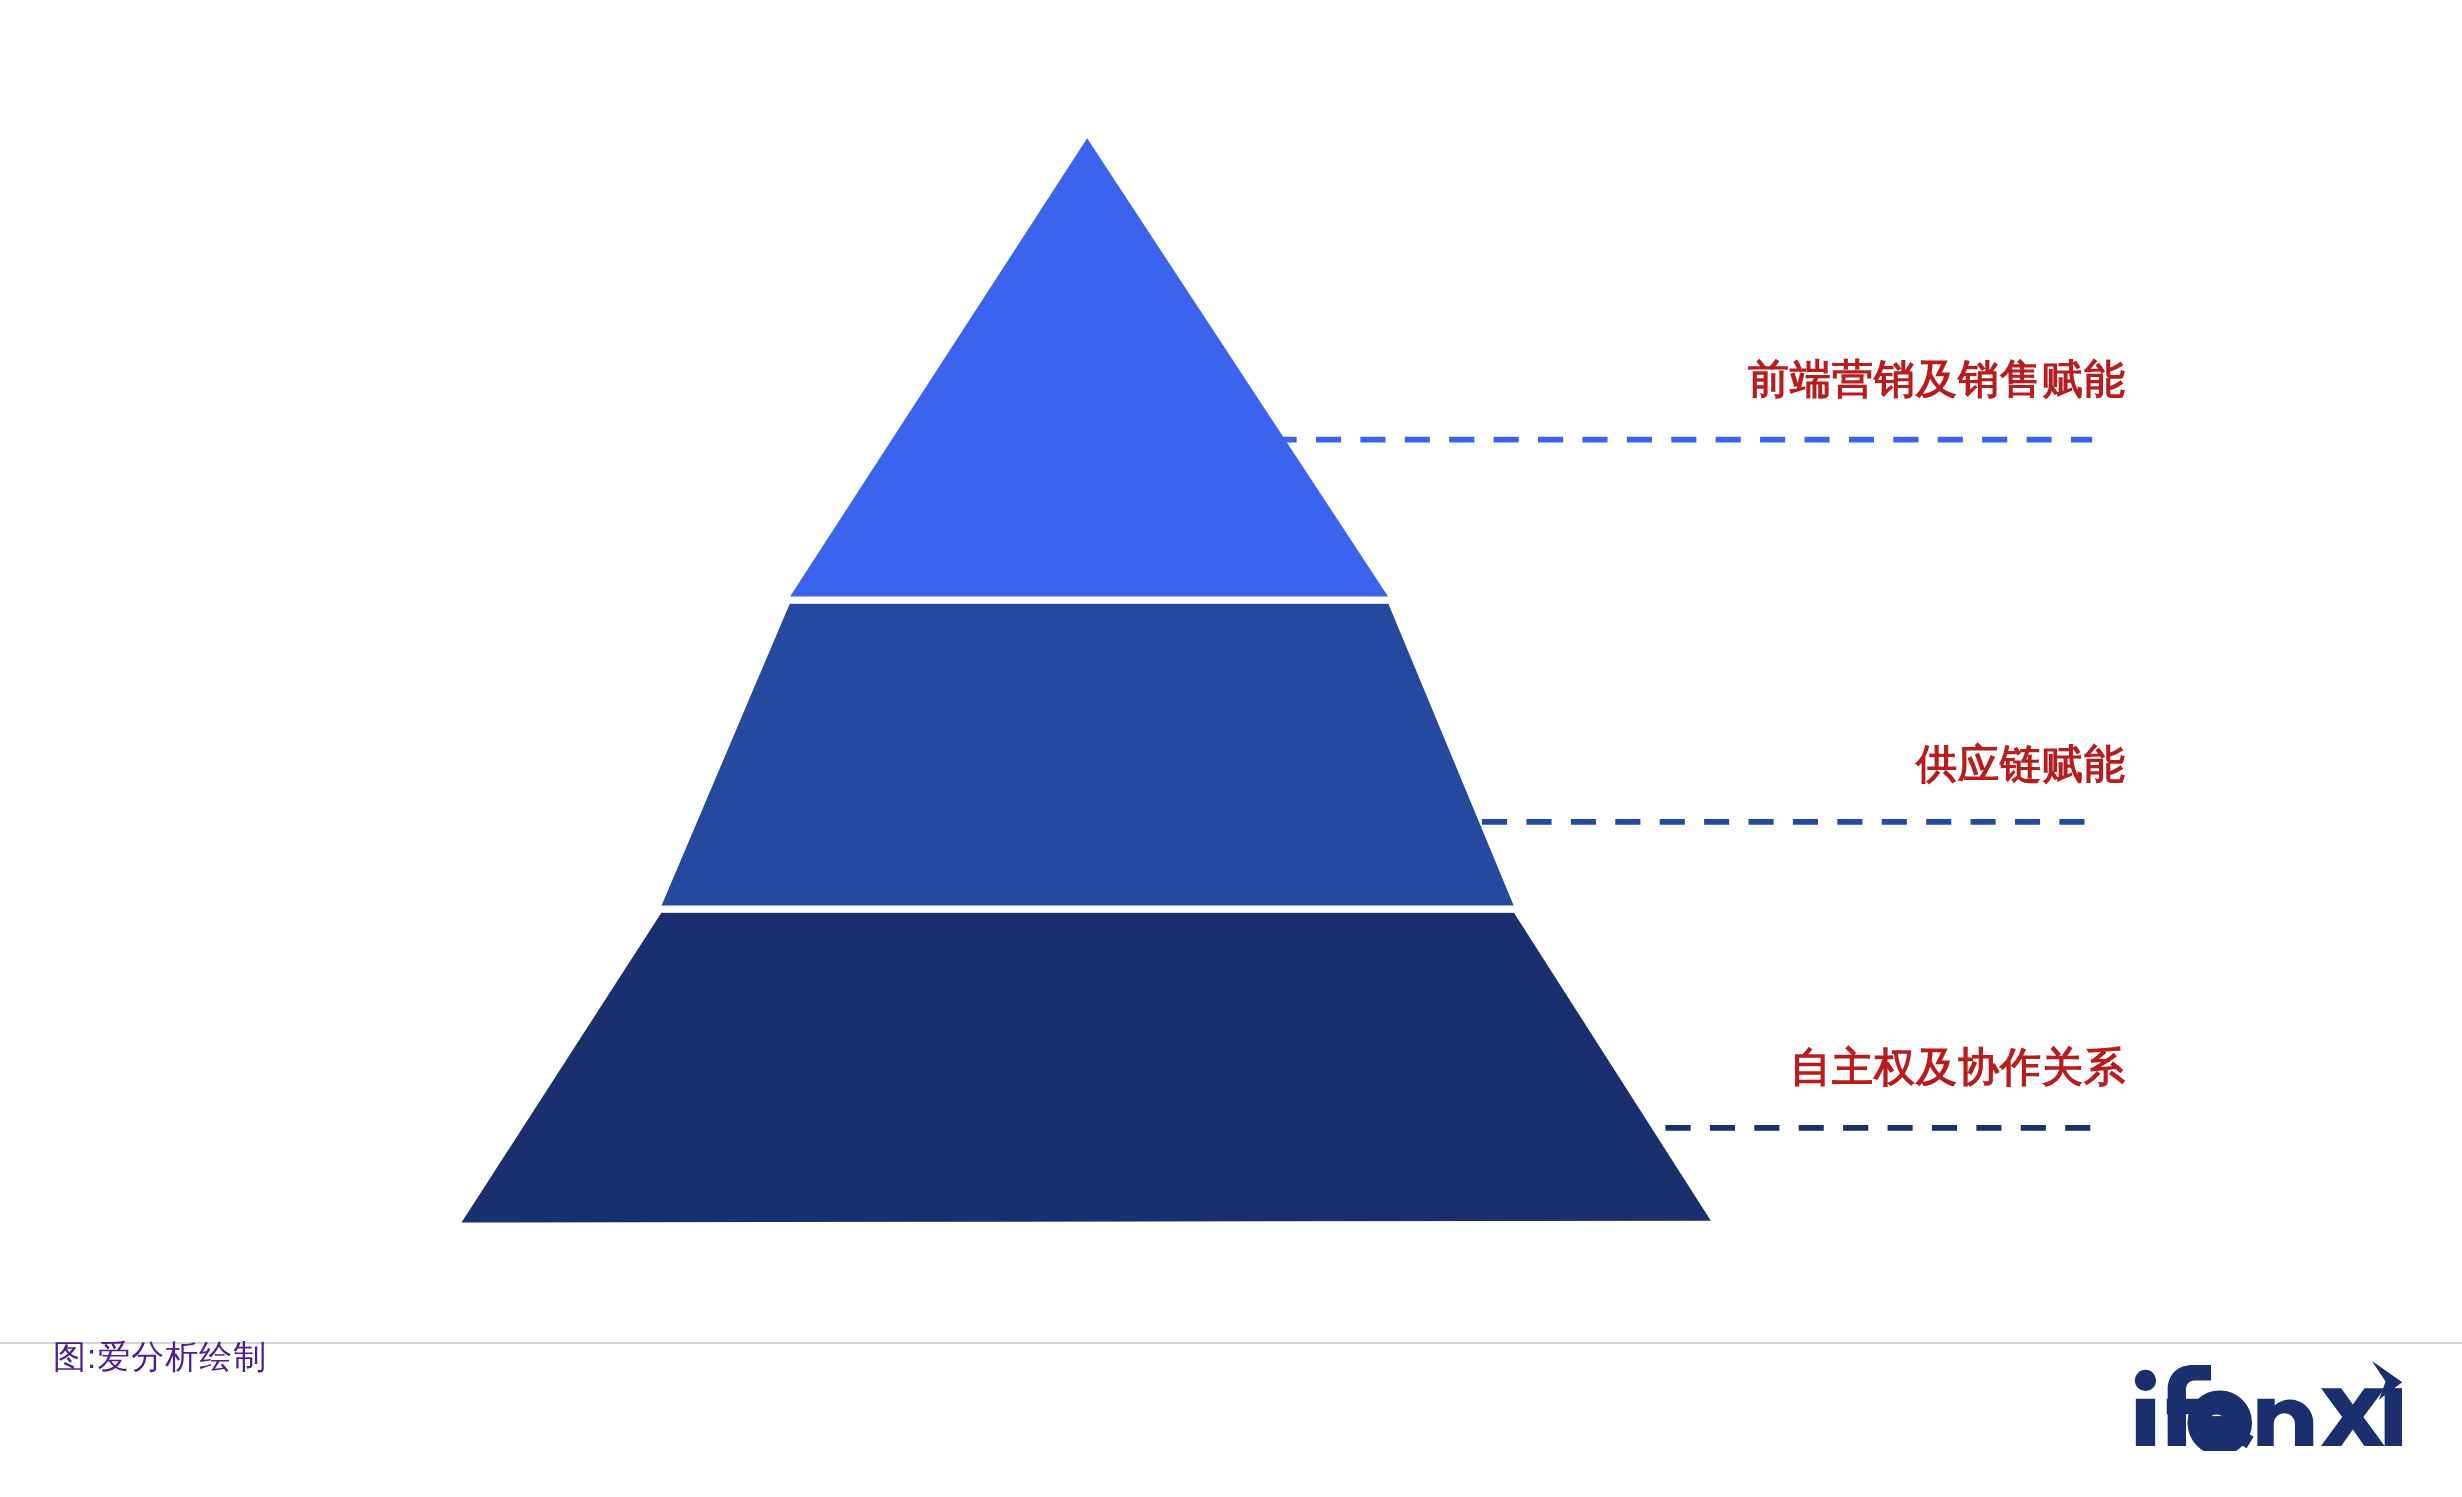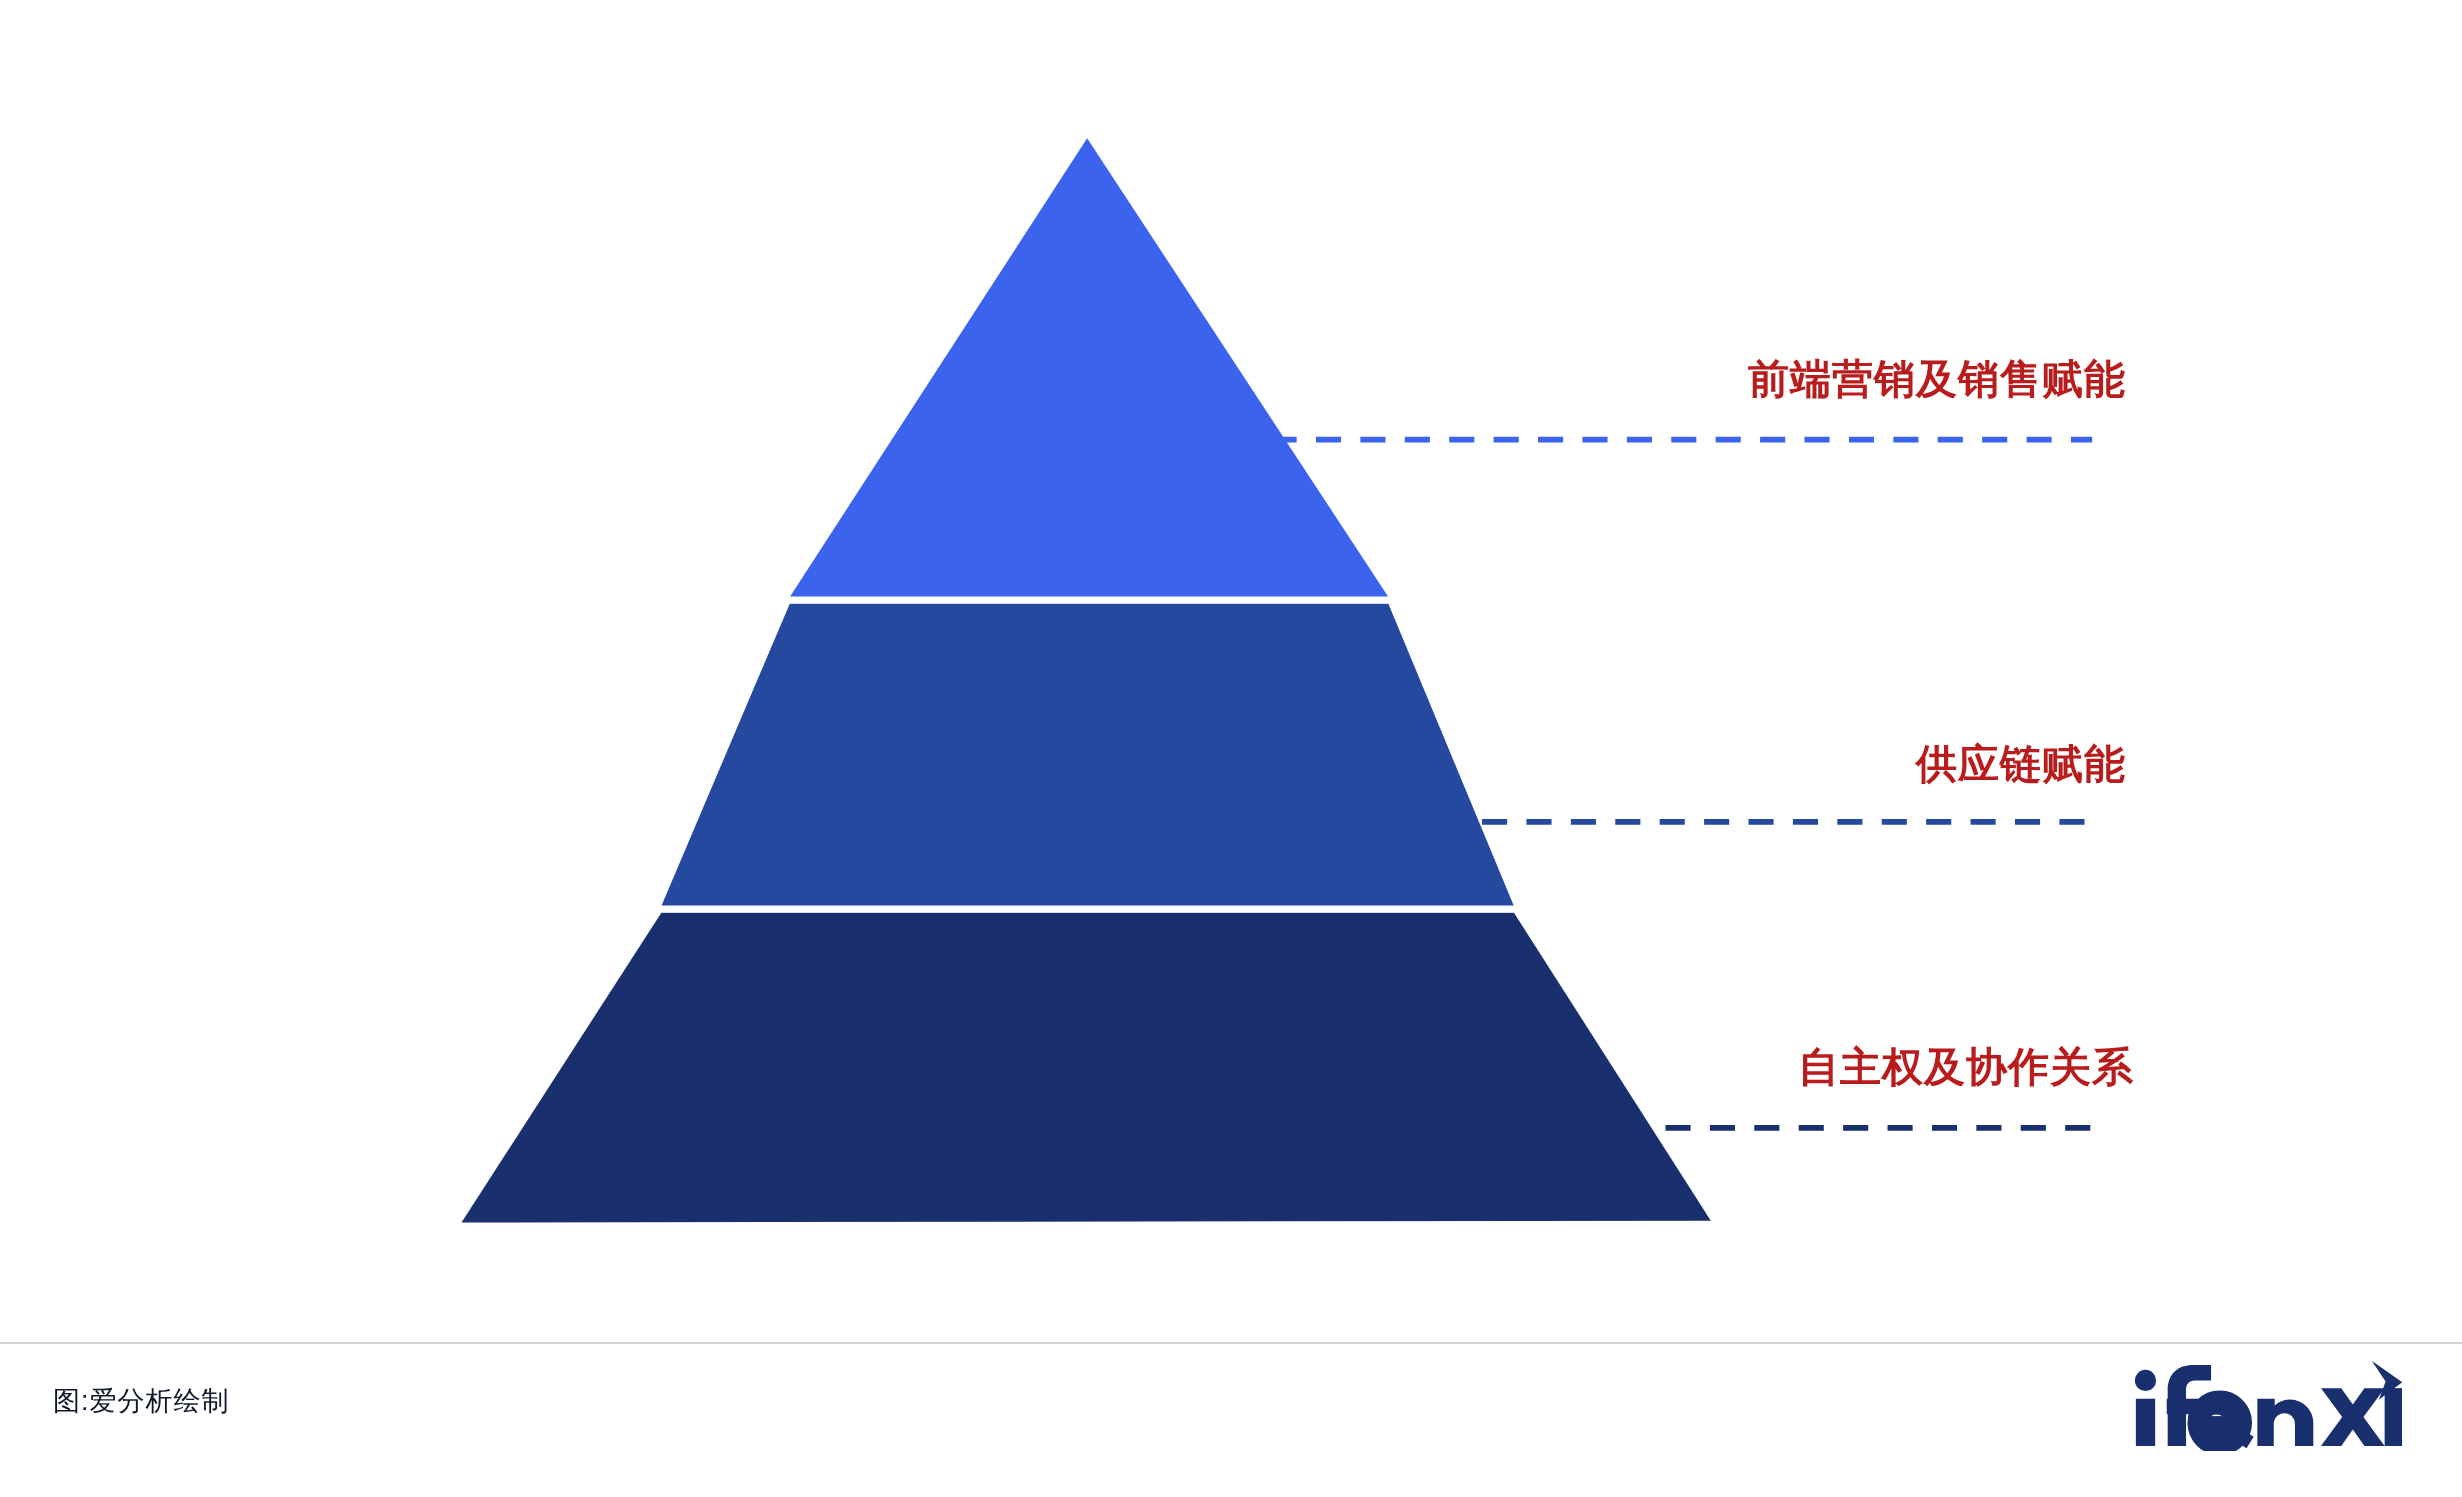--- a/index.html
+++ b/index.html
@@ -20,30 +20,30 @@
     color:#b91c1c;
     font-size:41px;
     font-weight:700;
     letter-spacing:1px;
     white-space:nowrap;
     text-align:right;
     line-height:1.1;
   }
   .label-1{right:336px;top:357px;}
   .label-2{right:336px;top:742px;}
-  .label-3{right:328px;top:1045px;margin-left:36px;}
+  .label-3{right:336px;top:1045px;margin-left:36px;}
 
   
   .footer-rule{
     position:absolute;left:0;top:1342px;width:2462px;height:1.9px;
     background:#d2d2d2;
   }
   .footer-note{
-    position:absolute;left:53px;top:1383px;
-    font-size:27px;color:#0f172a;letter-spacing:1px;white-space:nowrap;
+    position:absolute;left:53px;top:1335px;
+    font-size:33px;color:#4c1d95;letter-spacing:1px;white-space:nowrap;
   }
   .logo{
     position:absolute;right:60px;top:1359px;
     width:270px;height:92px;
   }
   .logo svg{display:block;width:100%;height:100%;}
 </style>
 </head>
 <body>
 

